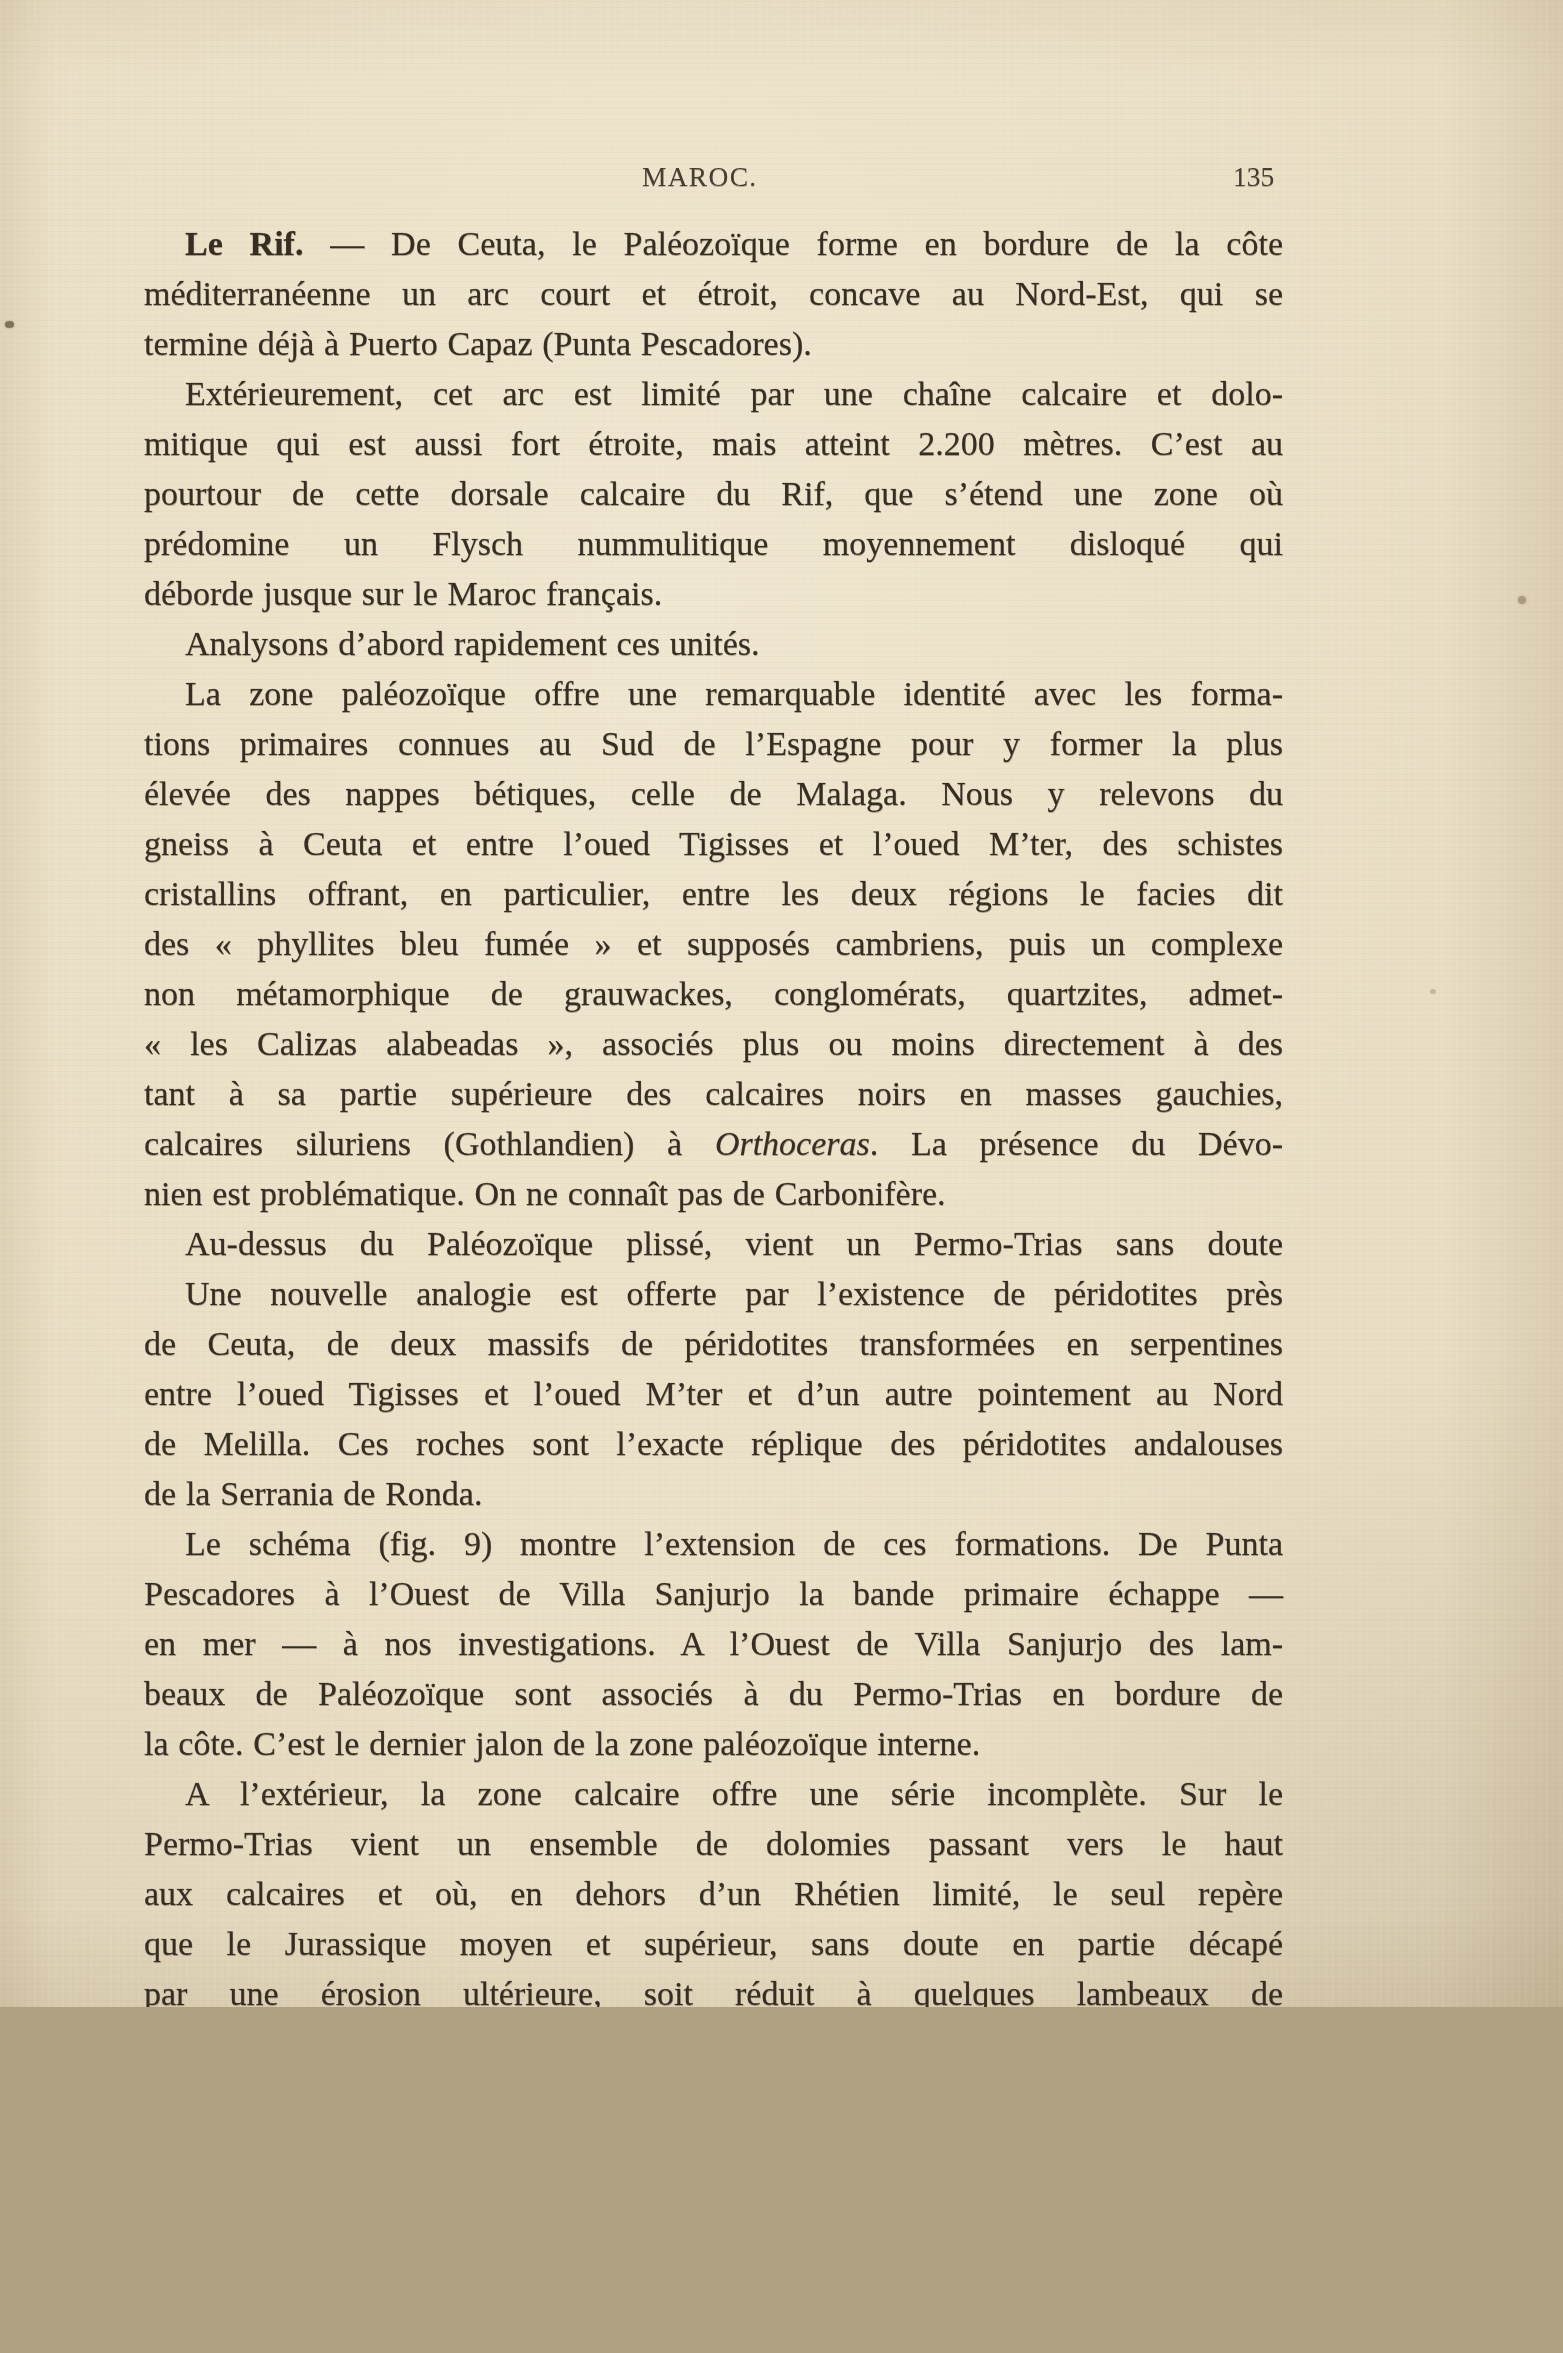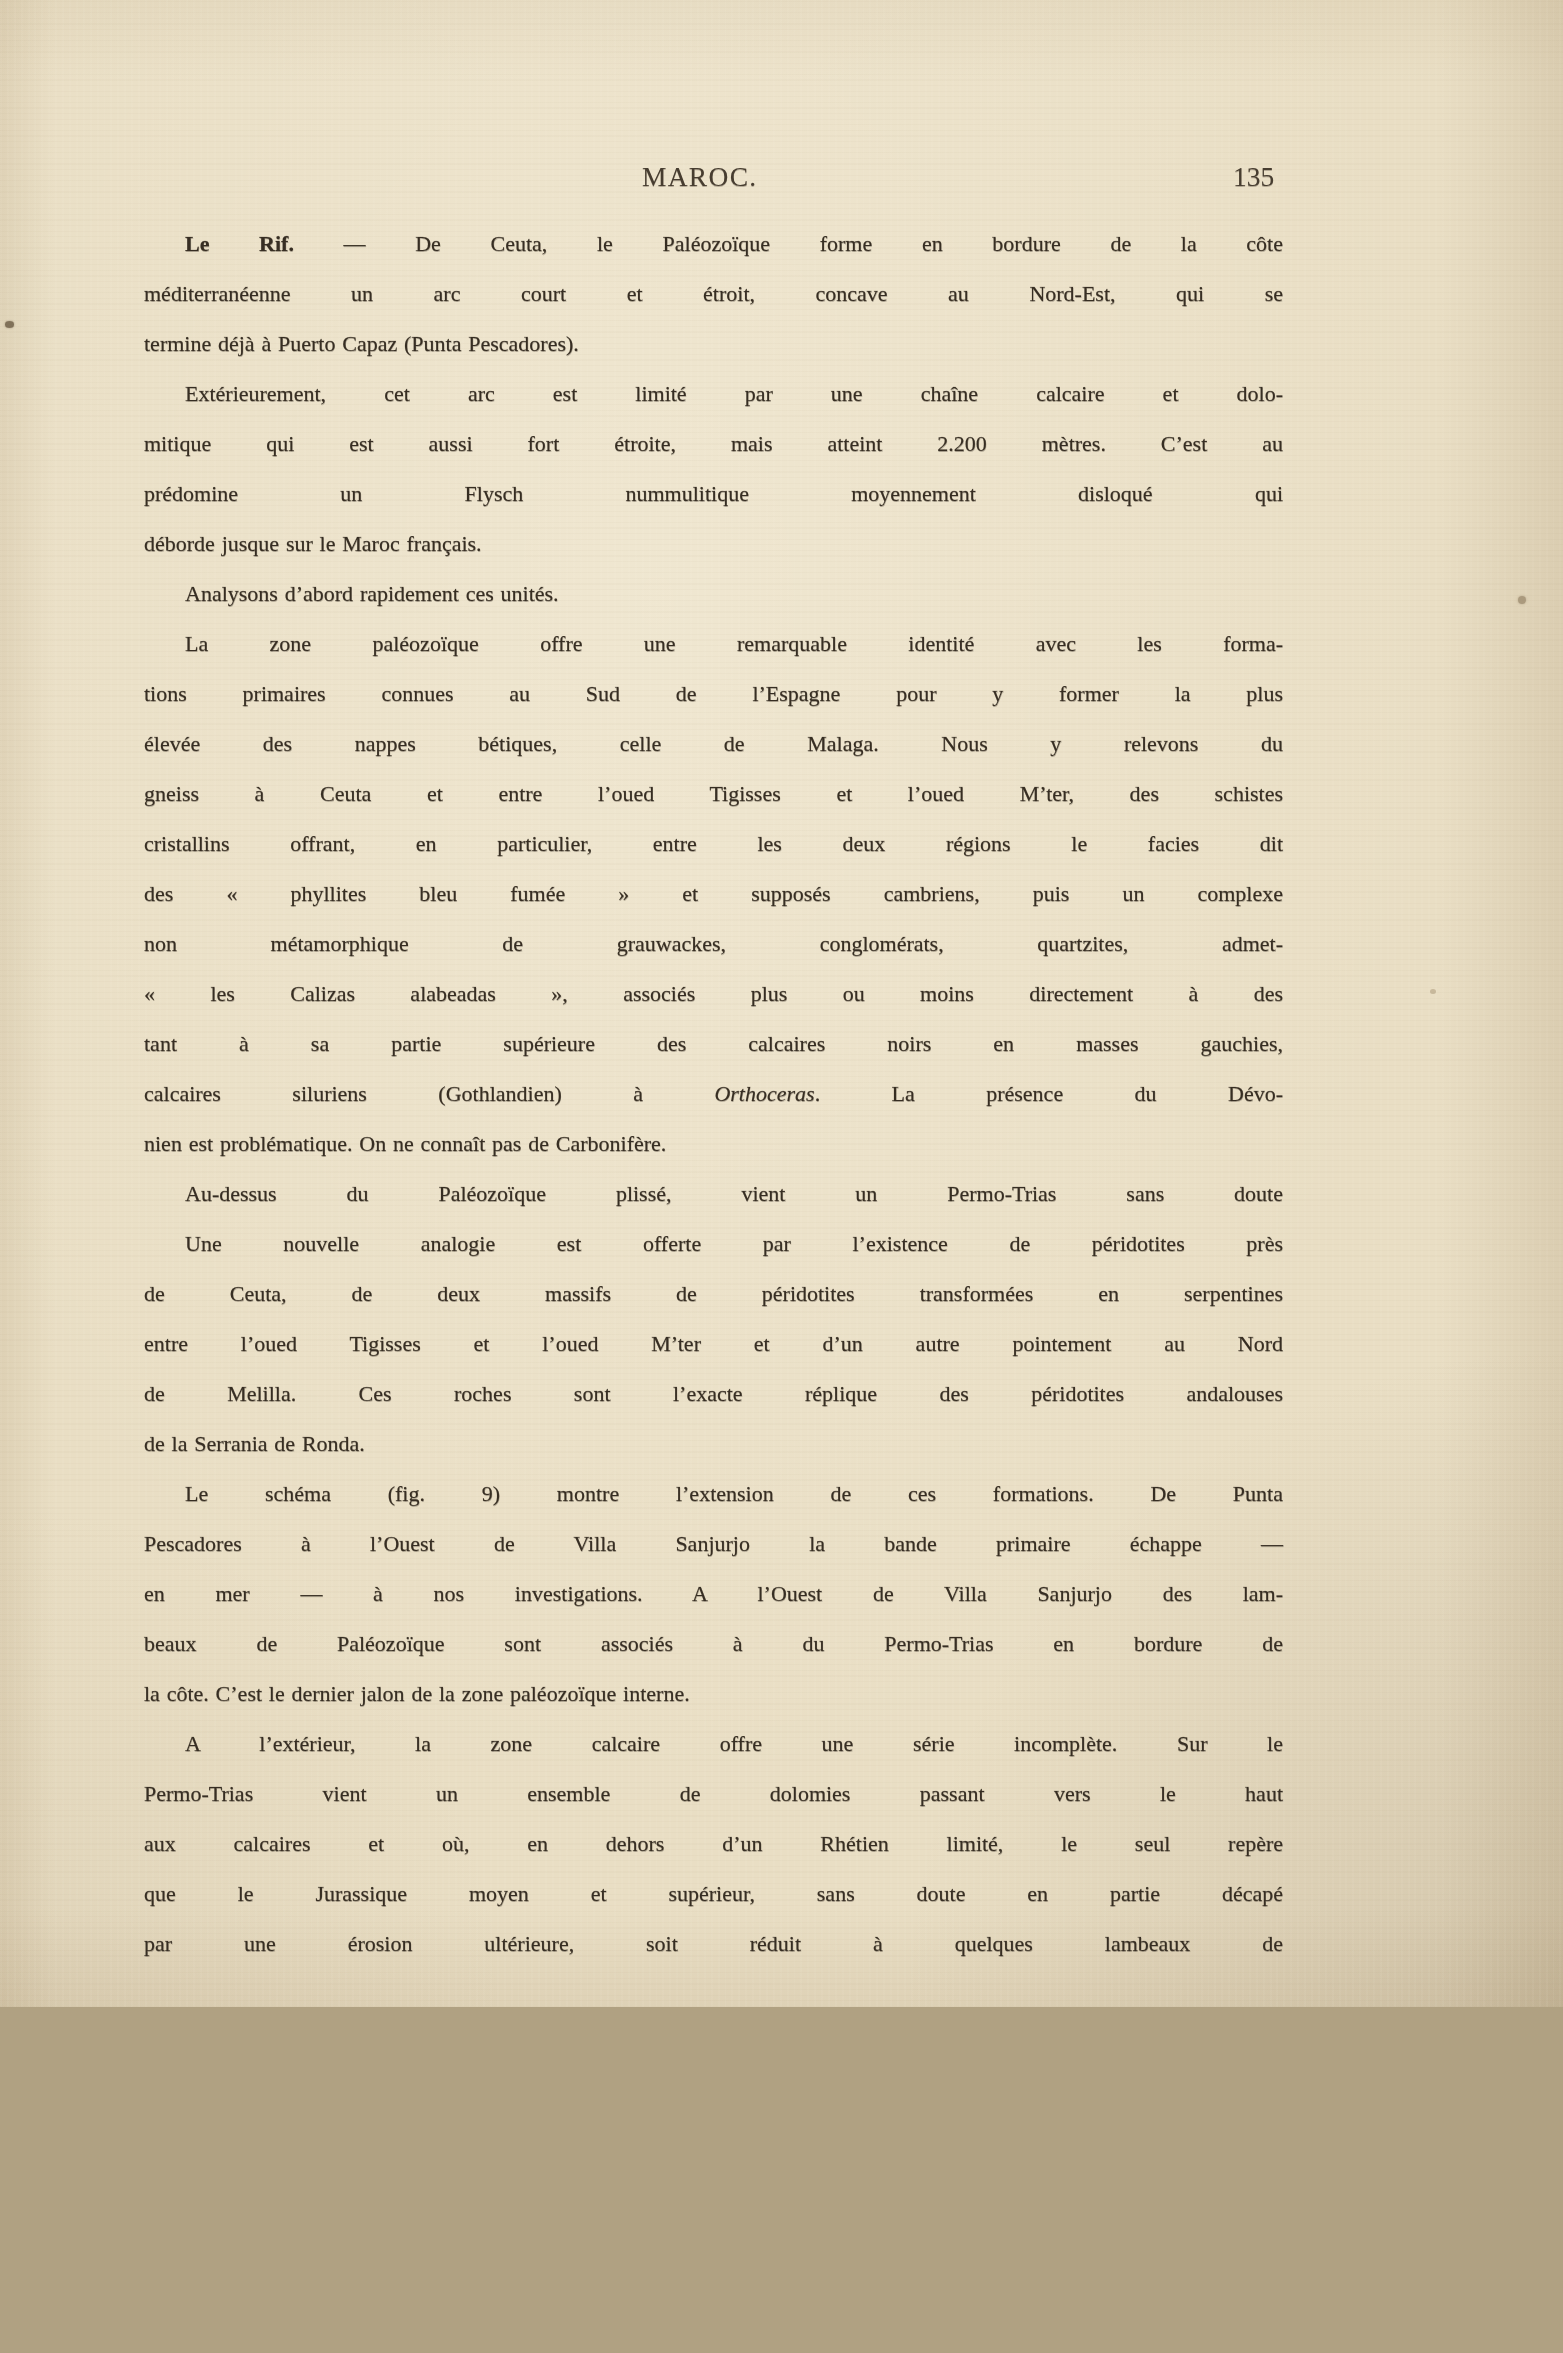--- a/index.html
+++ b/index.html
@@ -45,21 +45,21 @@
   }
   .page-number{
     position:absolute;
     right:8.8px;
     text-shadow:0 0.6px 0.6px rgba(60,48,35,0.30);
   }
   .textblock{
     position:absolute;
     left:144px; top:219px;
     width:1139px;
-    font-size:22px;
+    font-size:34px;
     line-height:50px;
     word-spacing:1.3px;
     text-shadow:0.4px 0.6px 0.5px rgba(55,46,35,0.30);
     -webkit-text-stroke:0.3px rgba(55,46,35,0.45);
   }
   .line{
     text-align:justify;
     text-align-last:justify;
   }
   .line.flush{ text-align-last:left; }
@@ -83,20 +83,21 @@
     <span class="running-title">MAROC.</span>
     <span class="page-number">135</span>
   </div>
 
   <div class="textblock">
       <div class="line indent"><span class="seg bold">Le Rif.</span><span class="seg normal"> — De Ceuta, le Paléozoïque forme en bordure de la côte</span></div>
       <div class="line"><span class="seg normal">méditerranéenne un arc court et étroit, concave au Nord-Est, qui se</span></div>
       <div class="line flush"><span class="seg normal">termine déjà à Puerto Capaz (Punta Pescadores).</span></div>
       <div class="line indent"><span class="seg normal">Extérieurement, cet arc est limité par une chaîne calcaire et dolo-</span></div>
       <div class="line"><span class="seg normal">mitique qui est aussi fort étroite, mais atteint 2.200 mètres. C’est au</span></div>
+      <div class="line"><span class="seg normal">pourtour de cette dorsale calcaire du Rif, que s’étend une zone où</span></div>
       <div class="line"><span class="seg normal">prédomine un Flysch nummulitique moyennement disloqué qui</span></div>
       <div class="line flush"><span class="seg normal">déborde jusque sur le Maroc français.</span></div>
       <div class="line indent flush"><span class="seg normal">Analysons d’abord rapidement ces unités.</span></div>
       <div class="line indent"><span class="seg normal">La zone paléozoïque offre une remarquable identité avec les forma-</span></div>
       <div class="line"><span class="seg normal">tions primaires connues au Sud de l’Espagne pour y former la plus</span></div>
       <div class="line"><span class="seg normal">élevée des nappes bétiques, celle de Malaga. Nous y relevons du</span></div>
       <div class="line"><span class="seg normal">gneiss à Ceuta et entre l’oued Tigisses et l’oued M’ter, des schistes</span></div>
       <div class="line"><span class="seg normal">cristallins offrant, en particulier, entre les deux régions le facies dit</span></div>
       <div class="line"><span class="seg normal">des « phyllites bleu fumée » et supposés cambriens, puis un complexe</span></div>
       <div class="line"><span class="seg normal">non métamorphique de grauwackes, conglomérats, quartzites, admet-</span></div>

